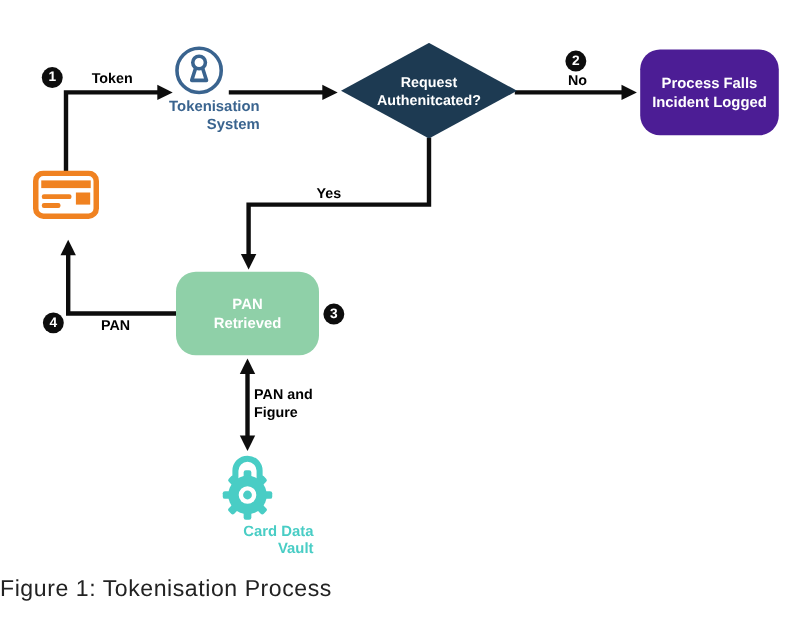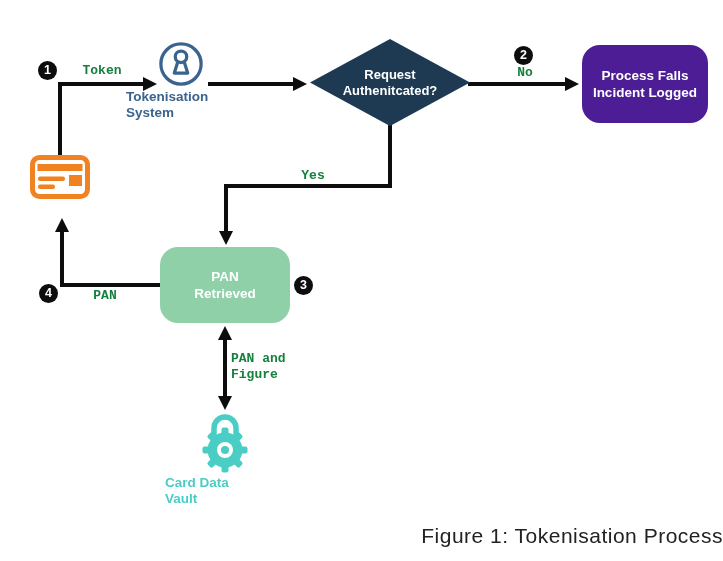--- a/index.html
+++ b/index.html
@@ -19,32 +19,32 @@
   #decision-diamond{
     left:310px;top:39px;width:160px;height:87px;background:#1d3a52;border-radius:0;
     clip-path:polygon(50% 0%,100% 50%,50% 100%,0% 50%);font-size:13px;line-height:16px;
   }
   .badge{
     position:absolute;width:19px;height:19px;border-radius:50%;background:#0d0d0d;
     color:#ffffff;font-weight:bold;font-size:12.5px;display:flex;align-items:center;
     justify-content:center;line-height:1;
   }
   .edge-label{
-    position:absolute;color:#15803d;font-weight:bold;font-size:13px;line-height:16px;
-    text-align:center;white-space:pre-line;font-family:Liberation Mono, monospace;
+    position:absolute;color:#000000;font-weight:bold;font-size:13px;line-height:16px;
+    text-align:center;white-space:pre-line;
   }
   .icon-label{
     position:absolute;font-weight:bold;font-size:13.5px;line-height:16px;
-    text-align:left;white-space:pre-line;
+    text-align:right;white-space:pre-line;
   }
   #application-label{color:#f08221;font-size:14px;}
   #tokenisation-label{color:#3a648f;}
   #vault-label{color:#49cdc5;}
   #caption{
-    position:absolute;left:0;right:0;top:524px;text-align:right;color:#222222;
+    position:absolute;left:0;right:0;top:524px;text-align:left;color:#222222;
     font-size:21px;font-weight:normal;letter-spacing:0.5px;
   }
 </style>
 </head>
 <body>
 
 <div id="canvas">
 
   <svg class="abs" style="left:0;top:0;" width="723" height="561">
     <g stroke="#0d0d0d" stroke-width="4" fill="none">
@@ -66,21 +66,21 @@
     </g>
   </svg>
 
   <div class="badge" style="left:38px;top:61px;">1</div>
   <div class="badge" style="left:514px;top:46px;">2</div>
   <div class="badge" style="left:294px;top:276px;">3</div>
   <div class="badge" style="left:39px;top:284px;">4</div>
 
   <div class="edge-label" style="left:72px;top:63px;width:60px;">Token</div>
   <div class="edge-label" style="left:505px;top:65px;width:40px;">No</div>
-  <div class="edge-label" style="left:293px;top:168px;width:40px;">Yes</div>
+  <div class="edge-label" style="left:279px;top:168px;width:40px;">Yes</div>
   <div class="edge-label" style="left:75px;top:288px;width:60px;">PAN</div>
   <div class="edge-label" style="left:231px;top:351px;width:80px;text-align:left;">PAN and
 Figure</div>
 
   <svg class="abs" style="left:30px;top:155px;" width="60" height="44" viewBox="0 0 60 44">
     <rect x="2.5" y="2.5" width="55" height="39" rx="7" fill="none" stroke="#f08221" stroke-width="5"></rect>
     <rect x="7.5" y="9" width="45" height="7" fill="#f08221"></rect>
     <rect x="8" y="21.5" width="27" height="4.5" rx="2" fill="#f08221"></rect>
     <rect x="39" y="20" width="13" height="11" fill="#f08221"></rect>
     <rect x="8" y="29.5" width="17" height="4.5" rx="2" fill="#f08221"></rect>

